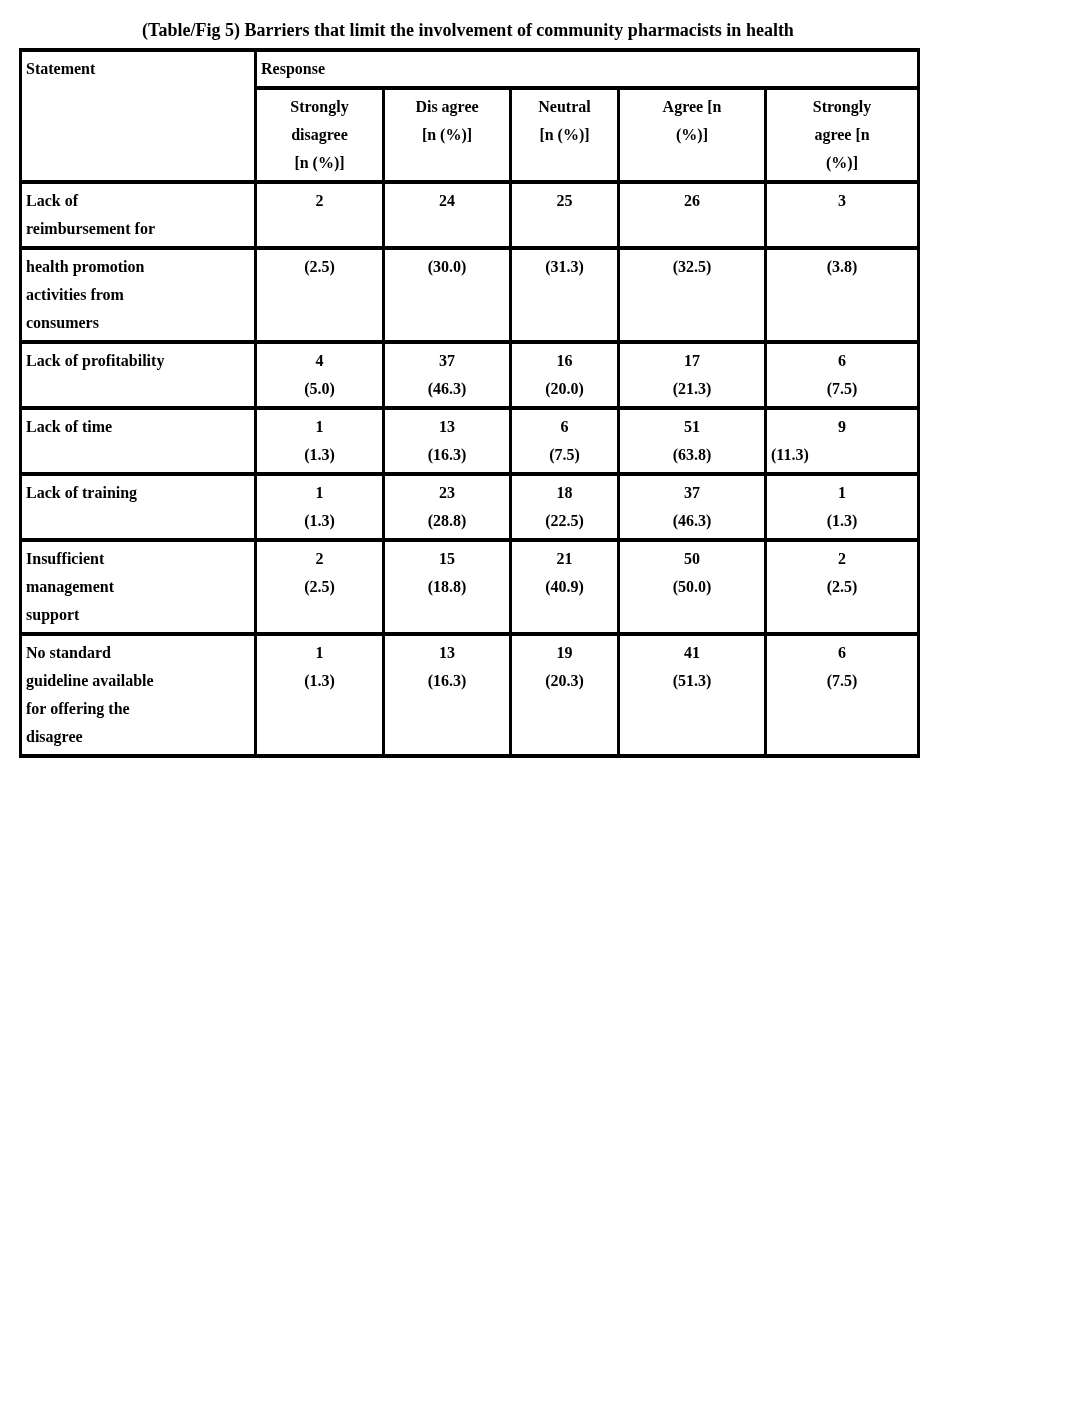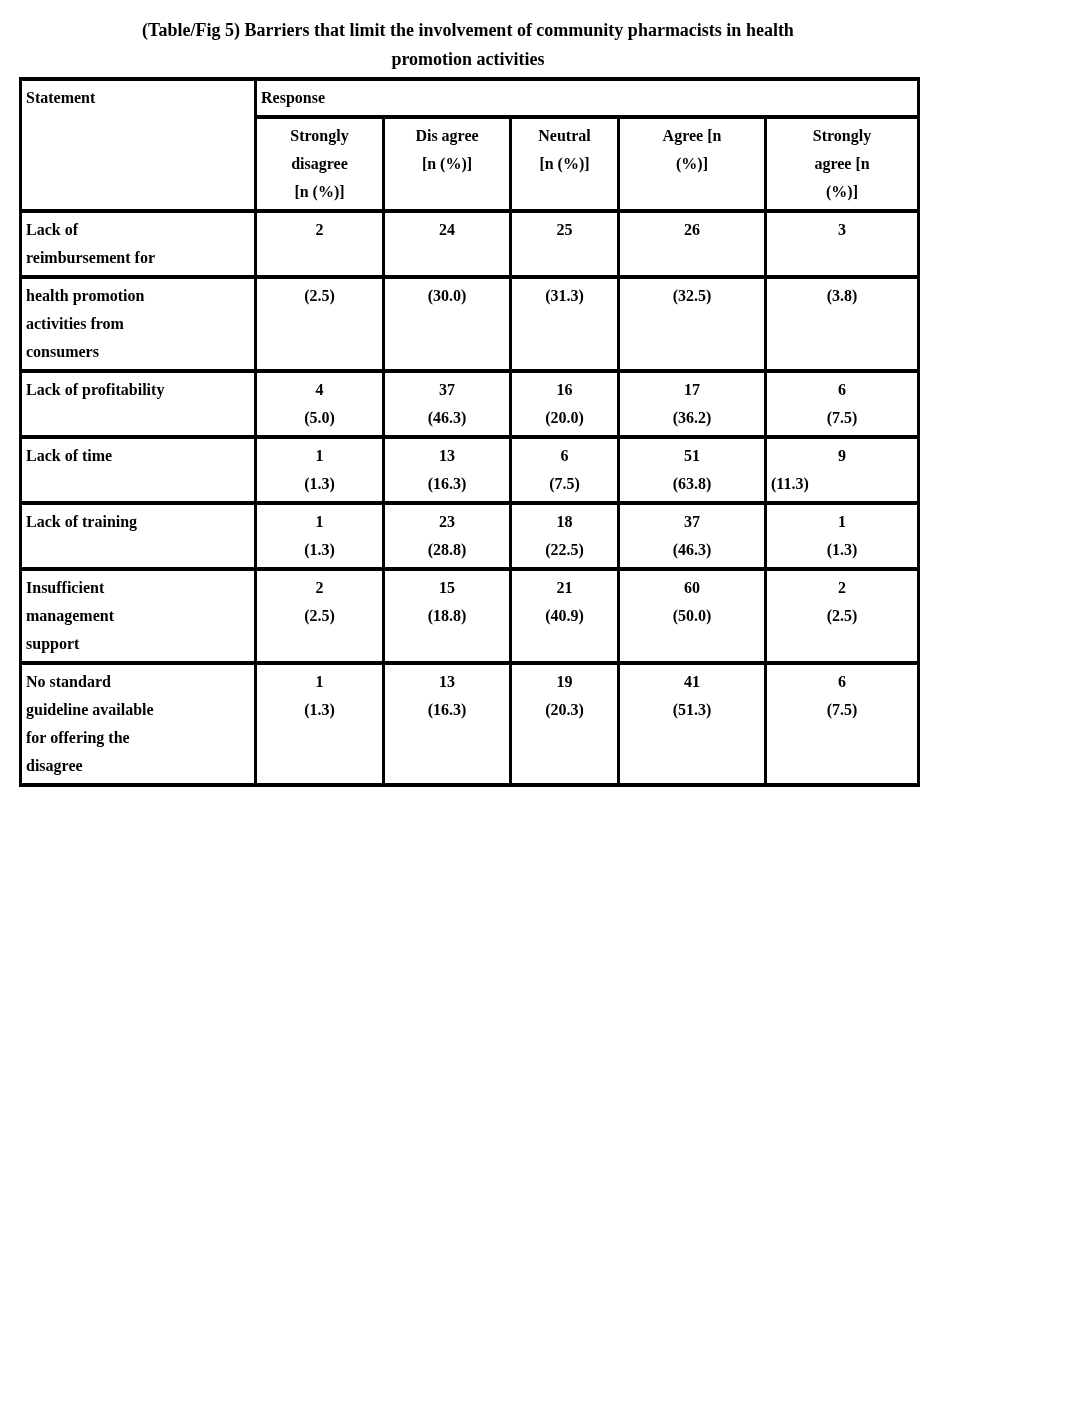--- a/index.html
+++ b/index.html
@@ -50,21 +50,20 @@
   .line { display: block; }
   .pull-left { text-align: left; }
 </style>
 </head>
 <body>
 
 <div class="doc">
 
   <div class="title">
     <div class="line">(Table/Fig 5) Barriers that limit the involvement of community pharmacists in health</div>
-    <div class="line">promotion activities</div>
   </div>
 
   <table class="data-table">
     <colgroup>
       <col style="width:235px">
       <col style="width:128px">
       <col style="width:127px">
       <col style="width:108px">
       <col style="width:147px">
       <col style="width:153px">
@@ -154,21 +153,21 @@
           <td class="num">
             <span class="line">37</span>
             <span class="line">(46.3)</span>
           </td>
           <td class="num">
             <span class="line">16</span>
             <span class="line">(20.0)</span>
           </td>
           <td class="num">
             <span class="line">17</span>
-            <span class="line">(36.2)</span>
+            <span class="line">(21.3)</span>
           </td>
           <td class="num">
             <span class="line">6</span>
             <span class="line">(7.5)</span>
           </td>
         </tr>
         <tr style="height: 58px;">
           <td class="stmt">
             <span class="line">Lack of time</span>
           </td>
@@ -230,21 +229,21 @@
           </td>
           <td class="num">
             <span class="line">15</span>
             <span class="line">(18.8)</span>
           </td>
           <td class="num">
             <span class="line">21</span>
             <span class="line">(40.9)</span>
           </td>
           <td class="num">
-            <span class="line">60</span>
+            <span class="line">50</span>
             <span class="line">(50.0)</span>
           </td>
           <td class="num">
             <span class="line">2</span>
             <span class="line">(2.5)</span>
           </td>
         </tr>
         <tr style="height: 112px;">
           <td class="stmt">
             <span class="line">No standard</span>

